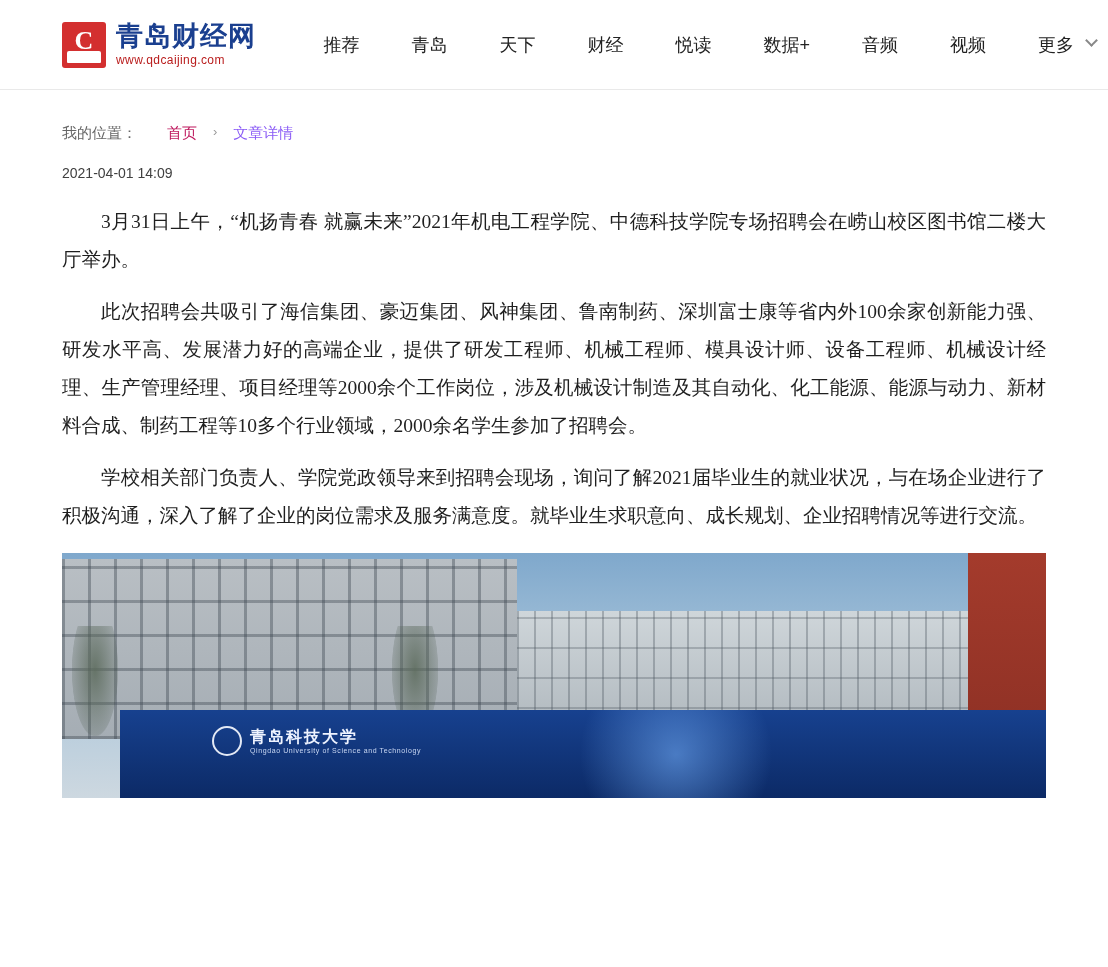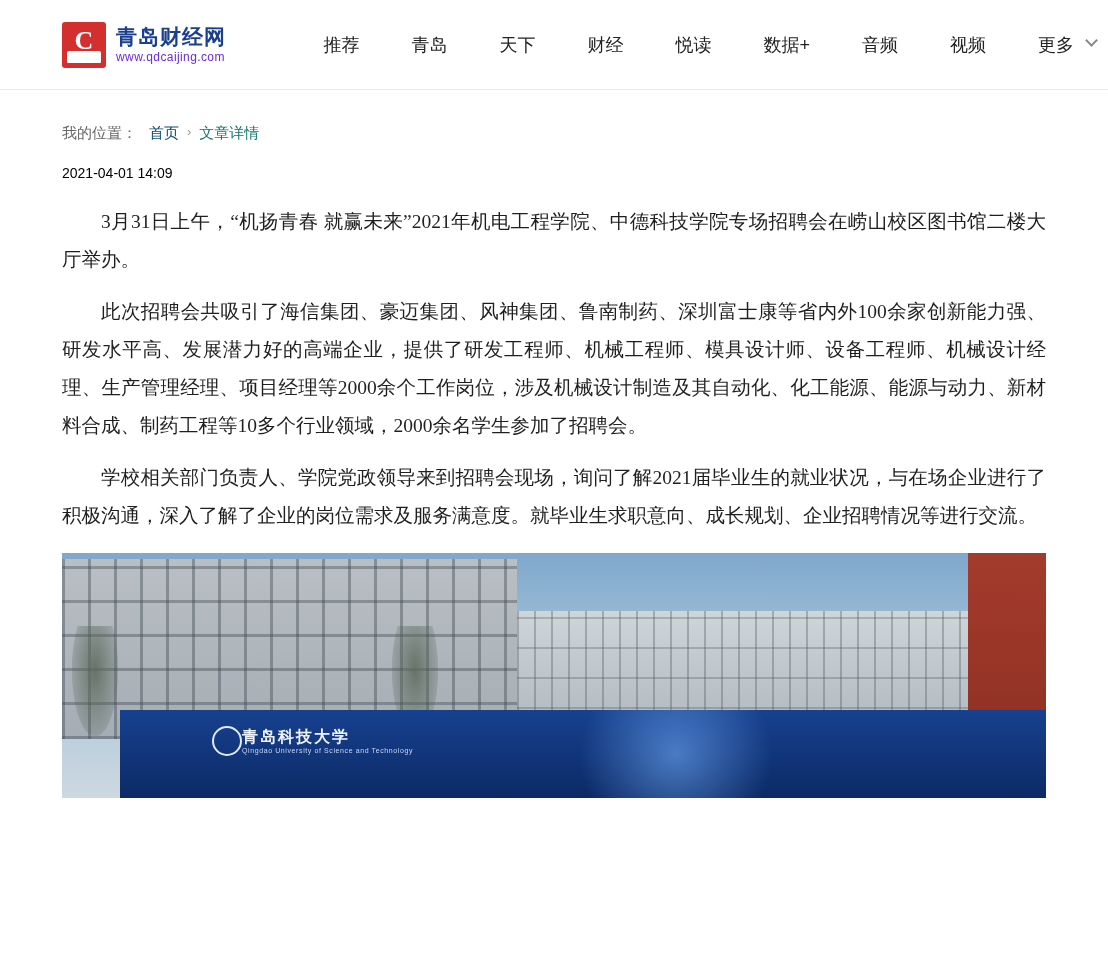--- a/index.html
+++ b/index.html
@@ -48,28 +48,28 @@
     color: #ffffff;
     font-size: 26px;
     font-weight: bold;
     line-height: 1;
     position: relative;
     top: -4px;
     font-family: "Liberation Serif", serif;
   }
   .logo-text { line-height: 1.1; }
   .logo-title {
-    font-size: 21px;
+    font-size: 27px;
     font-weight: bold;
     color: #1a3f8f;
     letter-spacing: 1px;
   }
   .logo-sub {
     font-size: 12px;
-    color: #6d28d9;
+    color: #b91c1c;
     letter-spacing: 0.4px;
     margin-top: 3px;
   }
   .main-nav {
     display: flex;
     align-items: flex-end;
     margin-left: 22px;
   }
   .nav-item {
     font-size: 18px;
@@ -95,46 +95,46 @@
     width: 1108px;
     padding: 0 62px;
     background: #fff;
   }
   .breadcrumb {
     font-size: 15px;
     color: #666666;
     padding: 34px 0 0 0;
     display: flex;
     align-items: flex-start;
-    gap: 0px;
+    gap: 8px;
   }
   .breadcrumb .bc-label { color: #666; }
   .breadcrumb .bc-link {
-    color: #0c4a6e;
+    color: #be185d;
     cursor: pointer;
-    margin-left: 12px;
+    margin-left: 22px;
   }
   .breadcrumb .bc-sep {
     margin: 0 8px;
     color: #999;
     font-size: 13px;
   }
-  .breadcrumb .bc-current { color: #0f766e; font-family: Liberation Serif, serif; }
+  .breadcrumb .bc-current { color: #8b5cf6; font-family: Liberation Serif, serif; }
 
   .article-title {
     font-size: 30px;
     color: #1b1b1b;
     font-weight: normal;
     margin: 40px 0 0 0;
     letter-spacing: 0.5px;
     line-height: 1.35;
   }
   .article-meta {
     font-size: 14px;
-    color: #000000;
+    color: #404040;
     margin-top: 22px;
   }
 
   .article-body {
     margin-top: 22px;
     font-size: 19.5px;
     line-height: 1.95;
     color: #1f1f1f;
     font-family: Liberation Serif, serif;
     text-align: justify;
@@ -192,21 +192,21 @@
     background: linear-gradient(180deg,#17418f 0%, #0c2a66 100%);
     overflow: hidden;
   }
   .banner::after {
     content: "";
     position: absolute; left: 46%; top: -30%; width: 260px; height: 160%;
     background: radial-gradient(circle at 50% 50%, rgba(120,180,255,.55) 0%, rgba(30,80,170,0) 65%);
   }
   .banner-logo {
     position: absolute; left: 92px; top: 16px;
-    display: flex; align-items: center; 
+    display: flex; align-items: center; gap: 8px;
   }
   .banner-seal {
     width: 30px; height: 30px; border-radius: 50%;
     border: 2px solid #e3e9f5;
   }
   .banner-cn {
     color: #eef3ff; font-size: 16px; font-weight: bold; letter-spacing: 2px;
     line-height: 1.1;
   }
   .banner-en {

